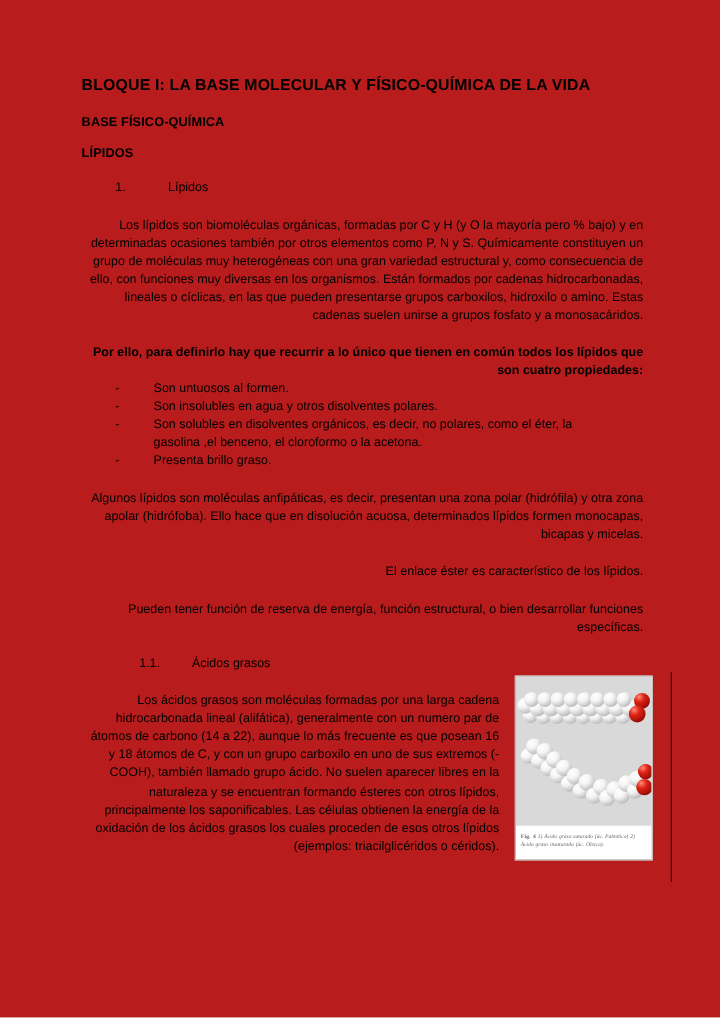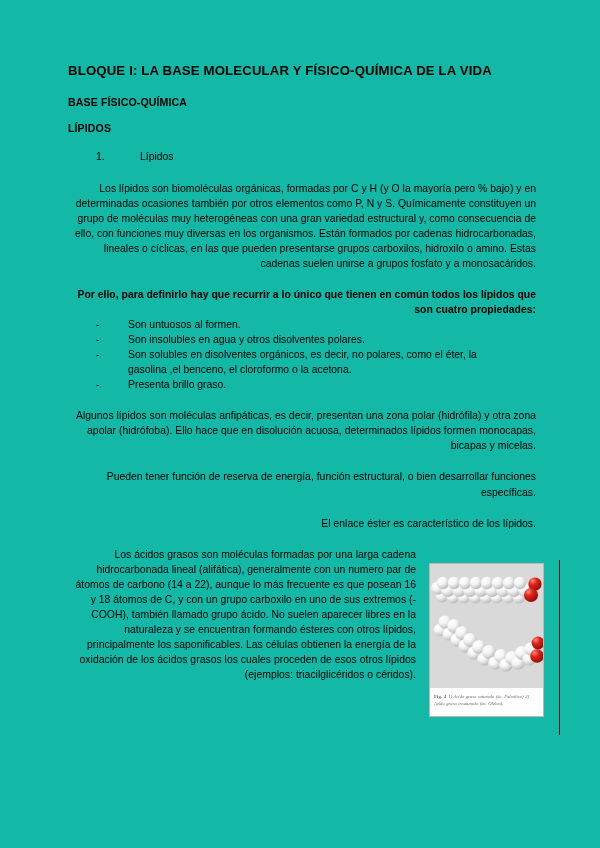--- a/index.html
+++ b/index.html
@@ -14,21 +14,21 @@
     position: relative;
     overflow: hidden;
     font-family: "Liberation Sans", sans-serif;
     color: #000000;
     -webkit-font-smoothing: antialiased;
   }
 
   .page {
     position: absolute;
     inset: 0;
-    background: #14b8a6;
+    background: #b91c1c;
   }
 
   .content {
     position: absolute;
     left: 68px;
     top: 62px;
     width: 468px;
   }
 
   
@@ -202,24 +202,28 @@
         <span class="dash-text">Son solubles en disolventes orgánicos, es decir, no polares, como el éter, la gasolina ,el benceno, el cloroformo o la acetona.</span>
       </li>
       <li>
         <span class="dash">-</span>
         <span class="dash-text">Presenta brillo graso.</span>
       </li>
     </ul>
 
     <p class="para">Algunos lípidos son moléculas anfipáticas, es decir, presentan una zona polar (hidrófila) y otra zona apolar (hidrófoba). Ello hace que en disolución acuosa, determinados lípidos formen monocapas, bicapas y micelas.</p>
 
+    <p class="para">El enlace éster es característico de los lípidos.</p>
+
     <p class="para">Pueden tener función de reserva de energía, función estructural, o bien desarrollar funciones específicas.</p>
 
-    <p class="para">El enlace éster es característico de los lípidos.</p>
-
+    <div class="num-item level2">
+      <span class="num">1.1.</span>
+      <span class="num-label">Ácidos grasos</span>
+    </div>
 
     <div class="text-col">
       <p class="para">Los ácidos grasos son moléculas formadas por una larga cadena hidrocarbonada lineal (alifática), generalmente con un numero par de átomos de carbono (14 a 22), aunque lo más frecuente es que posean 16 y 18 átomos de C, y con un grupo carboxilo en uno de sus extremos (-COOH), también llamado grupo ácido. No suelen aparecer libres en la naturaleza y se encuentran formando ésteres con otros lípidos, principalmente los saponificables. Las células obtienen la energía de la oxidación de los ácidos grasos los cuales proceden de esos otros lípidos (ejemplos: triacilglicéridos o céridos).</p>
     </div>
 
 
   </div>
 
   <div class="figure-box">
 

